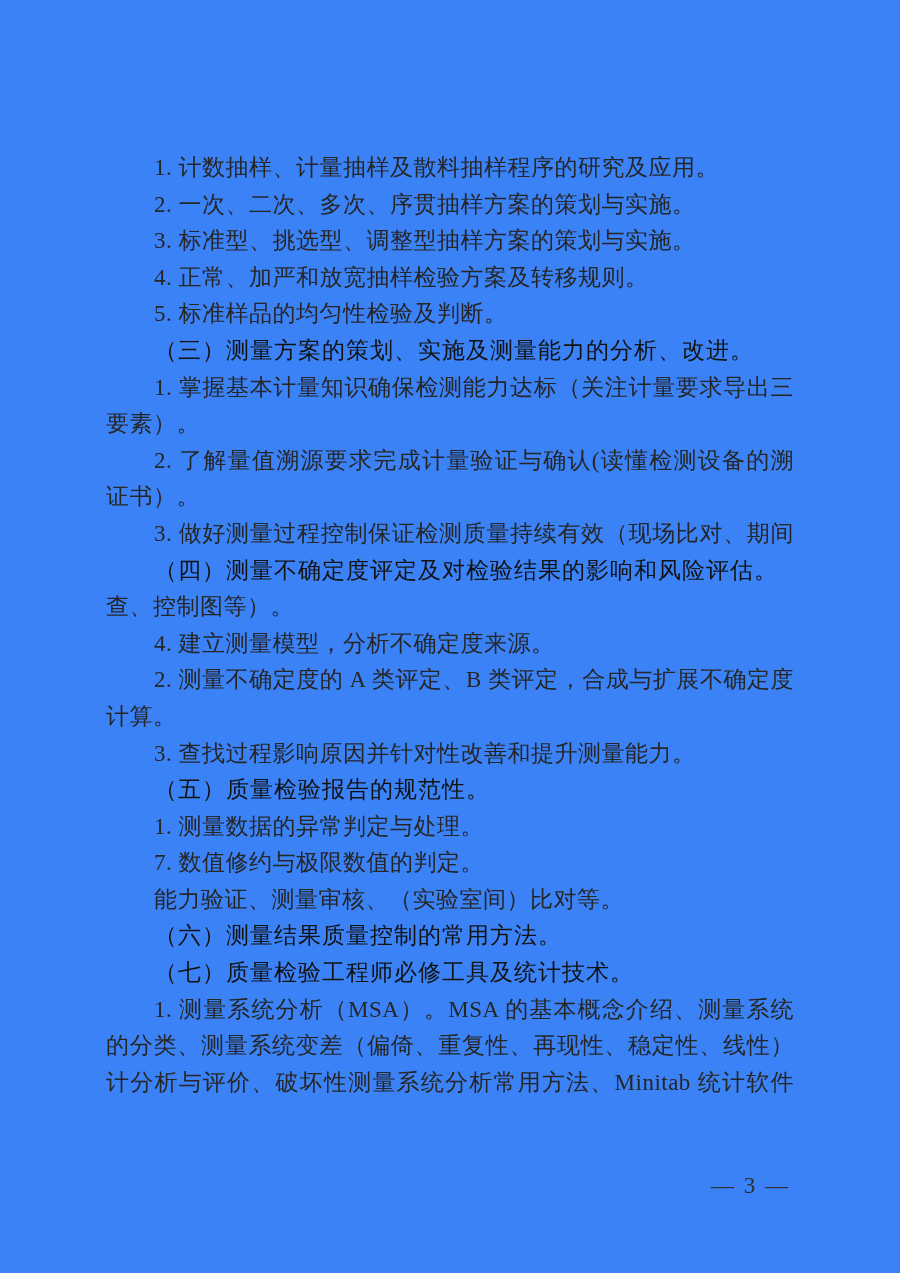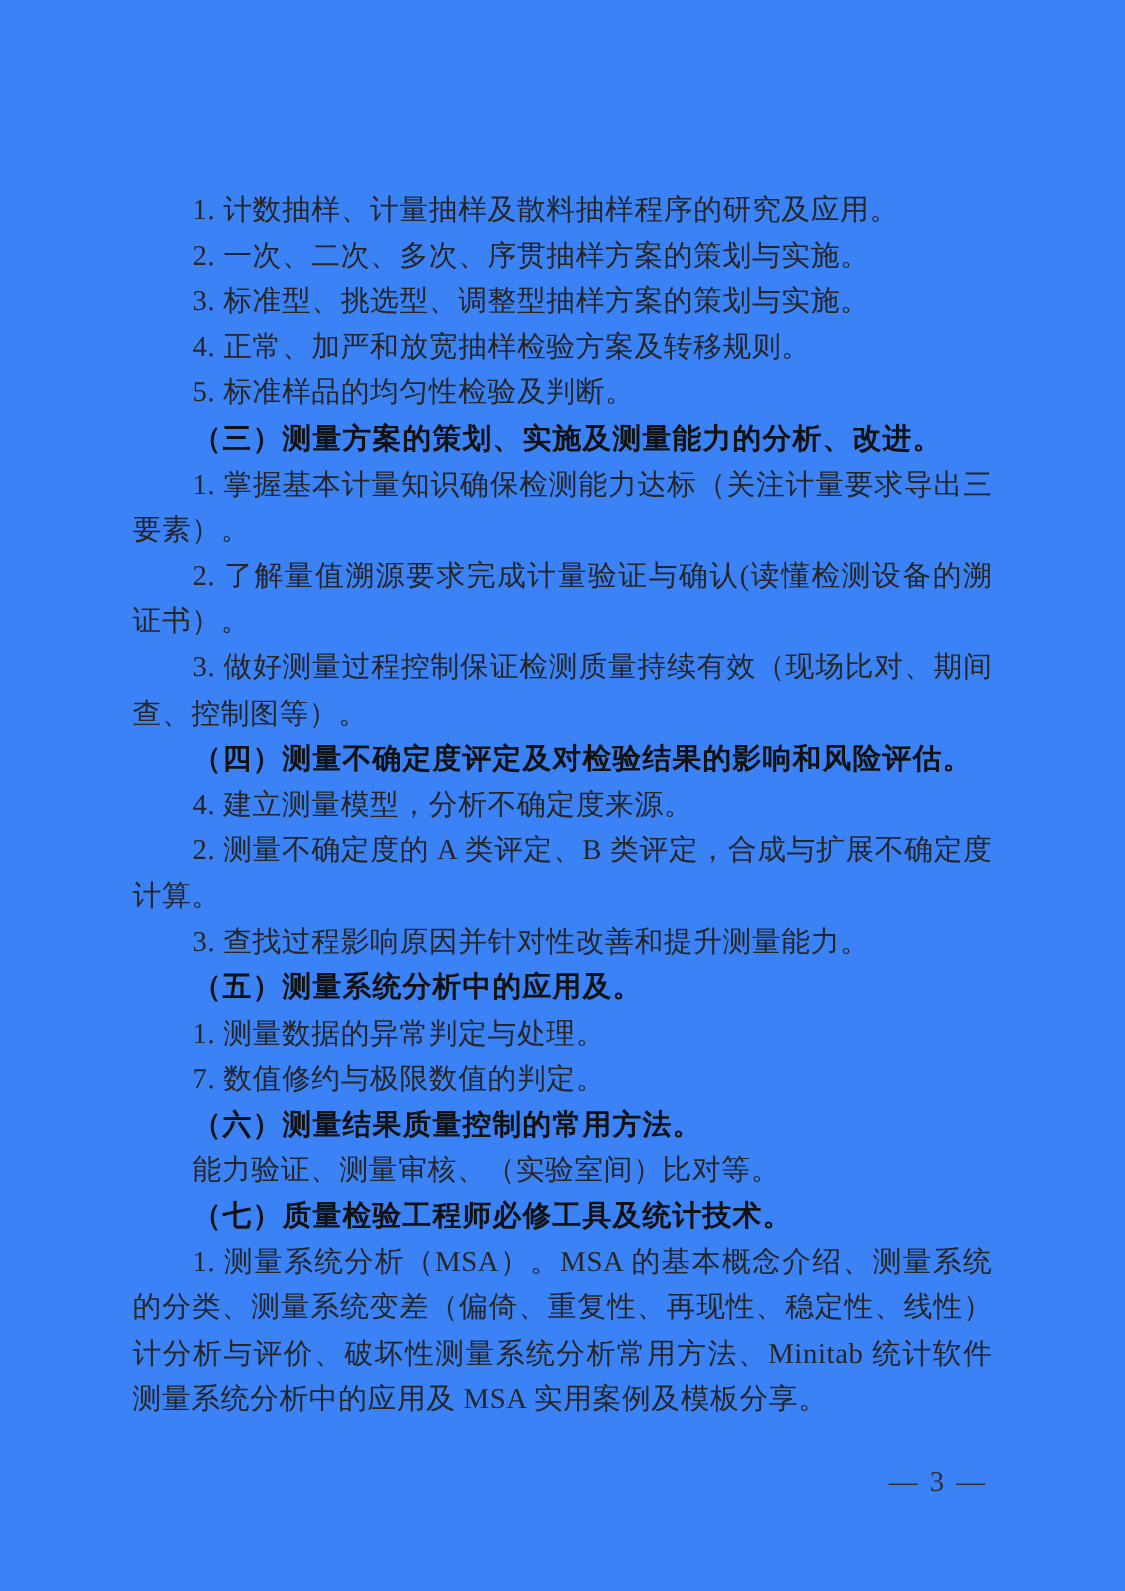--- a/index.html
+++ b/index.html
@@ -33,21 +33,21 @@
   
   .indent { padding-left: 48px; }
   
   .fill {
     white-space: normal;
     text-align: justify;
     text-align-last: justify;
   }
   
   .bold {
-    font-weight: bold;
+    font-weight: normal;
     color: #121212;
     letter-spacing: 1px;
   }
   .pagenum {
     position: absolute;
     top: 1172px;
     right: 110px;
     font-size: 23px;
     line-height: 27px;
     color: #2e2e2e;
@@ -63,31 +63,30 @@
     <div class="ln indent">2. 一次、二次、多次、序贯抽样方案的策划与实施。</div>
     <div class="ln indent">3. 标准型、挑选型、调整型抽样方案的策划与实施。</div>
     <div class="ln indent">4. 正常、加严和放宽抽样检验方案及转移规则。</div>
     <div class="ln indent">5. 标准样品的均匀性检验及判断。</div>
     <div class="ln indent bold">（三）测量方案的策划、实施及测量能力的分析、改进。</div>
     <div class="ln indent fill">1. 掌握基本计量知识确保检测能力达标（关注计量要求导出三</div>
     <div class="ln">要素）。</div>
     <div class="ln indent fill">2. 了解量值溯源要求完成计量验证与确认(读懂检测设备的溯源</div>
     <div class="ln">证书）。</div>
     <div class="ln indent fill">3. 做好测量过程控制保证检测质量持续有效（现场比对、期间核</div>
+    <div class="ln indent bold">（四）测量不确定度评定及对检验结果的影响和风险评估。</div>
     <div class="ln">查、控制图等）。</div>
-    <div class="ln indent bold">（四）测量不确定度评定及对检验结果的影响和风险评估。</div>
     <div class="ln indent">4. 建立测量模型，分析不确定度来源。</div>
     <div class="ln indent fill">2. 测量不确定度的 A 类评定、B 类评定，合成与扩展不确定度的</div>
     <div class="ln">计算。</div>
     <div class="ln indent">3. 查找过程影响原因并针对性改善和提升测量能力。</div>
-    <div class="ln indent bold">（五）测量系统分析中的应用及。</div>
+    <div class="ln indent bold">（五）质量检验报告的规范性。</div>
     <div class="ln indent">1. 测量数据的异常判定与处理。</div>
     <div class="ln indent">7. 数值修约与极限数值的判定。</div>
+    <div class="ln indent">能力验证、测量审核、（实验室间）比对等。</div>
     <div class="ln indent bold">（六）测量结果质量控制的常用方法。</div>
-    <div class="ln indent">能力验证、测量审核、（实验室间）比对等。</div>
     <div class="ln indent bold">（七）质量检验工程师必修工具及统计技术。</div>
     <div class="ln indent fill">1. 测量系统分析（MSA）。MSA 的基本概念介绍、测量系统变差</div>
     <div class="ln fill">的分类、测量系统变差（偏倚、重复性、再现性、稳定性、线性）统</div>
     <div class="ln fill">计分析与评价、破坏性测量系统分析常用方法、Minitab 统计软件在</div>
-    <div class="ln">测量系统分析中的应用及 MSA 实用案例及模板分享。</div>
   </div>
   <div class="pagenum">— 3 —</div>
 </div>
 
 </body></html>

